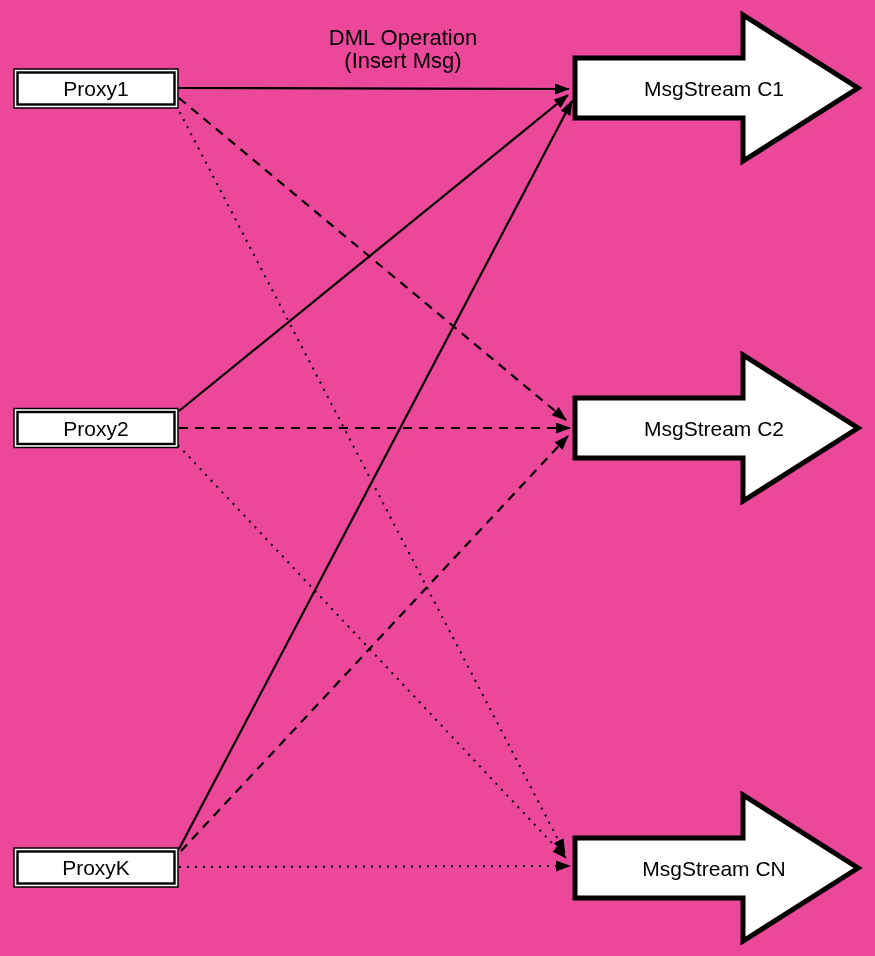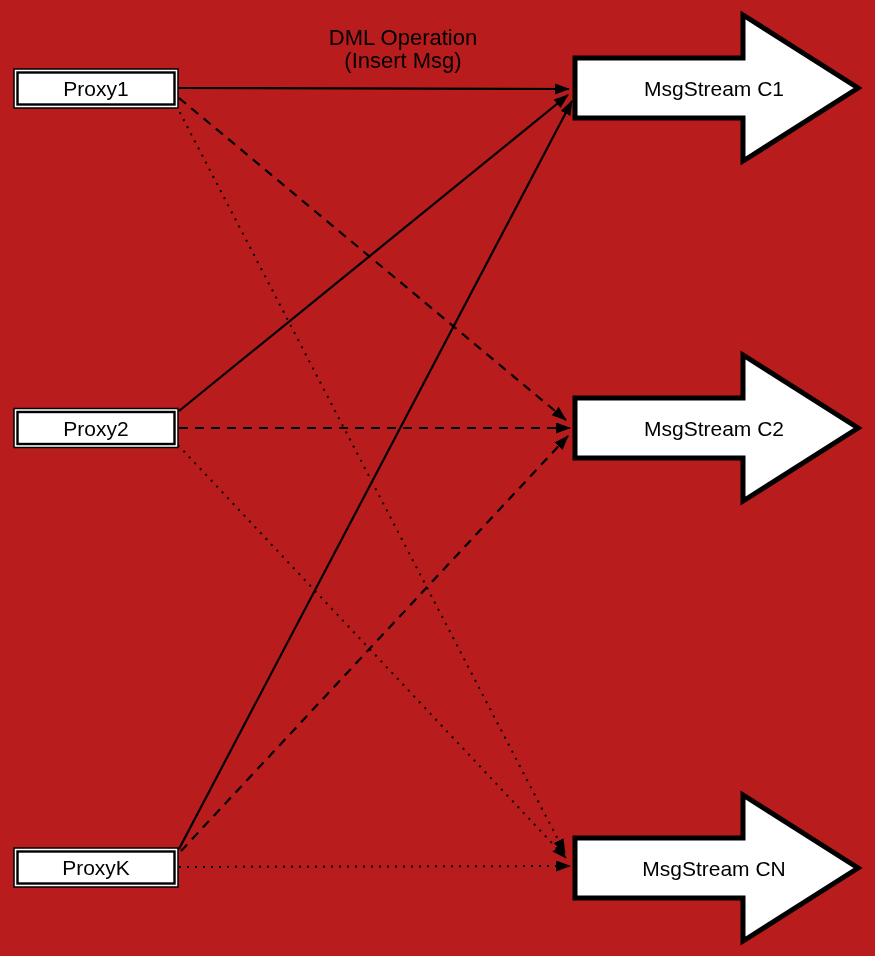--- a/index.html
+++ b/index.html
@@ -4,21 +4,21 @@
 <style>
   html, body {
     margin: 0;
     padding: 0;
     background: #ffffff;
   }
   .canvas {
     position: relative;
     width: 875px;
     height: 956px;
-    background: #b91c1c;
+    background: #ec4899;
     overflow: hidden;
   }
   svg { display: block; }
   text {
     font-family: "Liberation Sans", sans-serif;
     fill: #000000;
   }
   .node-label { font-size: 21px; }
   .edge-label { font-size: 22px; }
   .proxy-outer {

